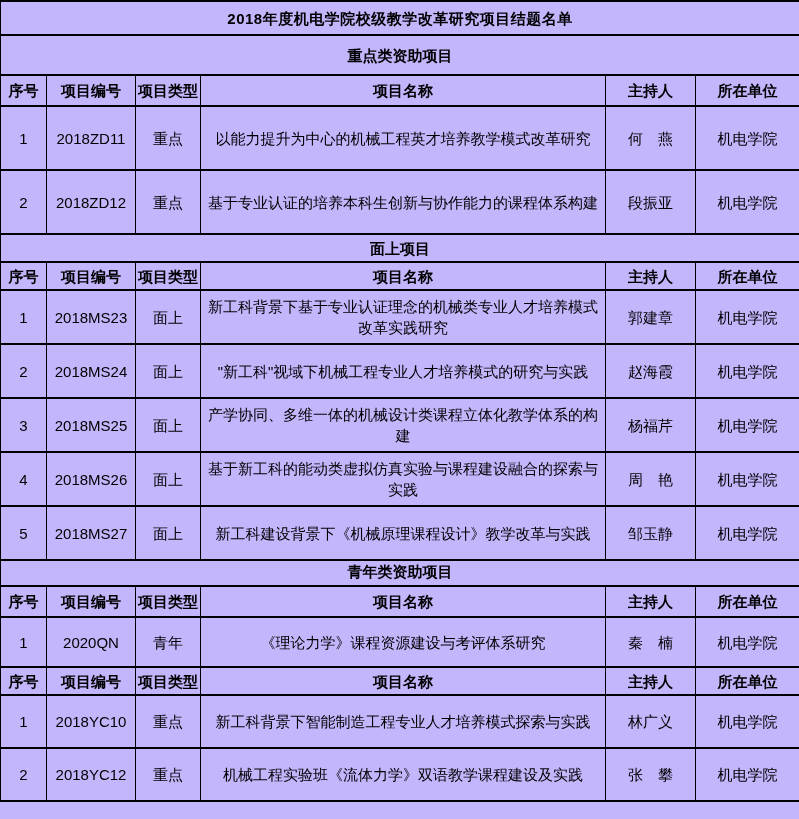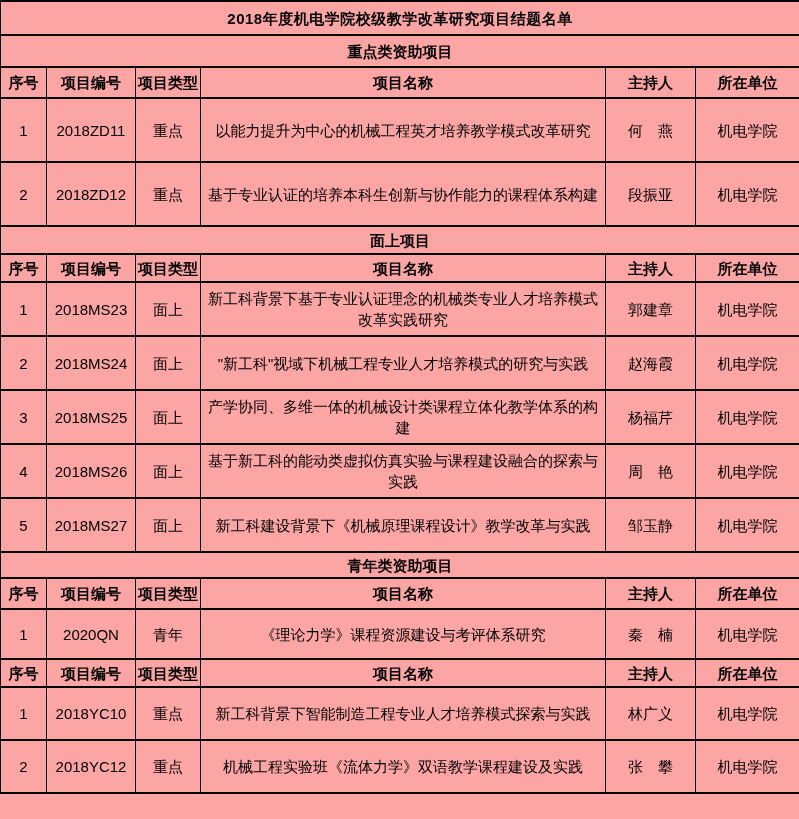--- a/index.html
+++ b/index.html
@@ -1,19 +1,19 @@
 <!DOCTYPE html>
 <html><head>
 <meta charset="utf-8">
 <style>
   html, body { margin: 0; padding: 0; background: #ffffff; }
   .sheet {
     width: 799px;
     height: 819px;
-    background: #fca5a5;
+    background: #c4b5fd;
     font-family: "Liberation Sans", "DejaVu Sans", sans-serif;
     color: #000000;
     overflow: hidden;
   }
   table.doc {
     width: 799px;
     border-collapse: collapse;
     table-layout: fixed;
   }
   table.doc td {
@@ -56,21 +56,21 @@
       <col style="width:405px">
       <col style="width:90px">
       <col style="width:104px">
     </colgroup>
     <thead>
       <tr style="height:34px">
         <td colspan="6" class="title-cell">2018年度机电学院校级教学改革研究项目结题名单</td>
       </tr>
     </thead>
     <tbody id="tbody">
-        <tr style="height: 32px;">
+        <tr style="height: 40px;">
           <td colspan="6" class="section">重点类资助项目</td>
         </tr>
         <tr style="height: 31px;">
           <td class="colhead">序号</td>
           <td class="colhead">项目编号</td>
           <td class="colhead">项目类型</td>
           <td class="colhead">项目名称</td>
           <td class="colhead">主持人</td>
           <td class="colhead">所在单位</td>
         </tr>
@@ -134,21 +134,21 @@
           <td>机电学院</td>
         </tr>
         <tr style="height: 54px;">
           <td>5</td>
           <td>2018MS27</td>
           <td>面上</td>
           <td class="name-col">新工科建设背景下《机械原理课程设计》教学改革与实践</td>
           <td>邹玉静</td>
           <td>机电学院</td>
         </tr>
-        <tr style="height: 26px;">
+        <tr style="height: 26px; font-family: Liberation Mono, monospace;">
           <td colspan="6" class="section">青年类资助项目</td>
         </tr>
         <tr style="height: 31px;">
           <td class="colhead">序号</td>
           <td class="colhead">项目编号</td>
           <td class="colhead">项目类型</td>
           <td class="colhead">项目名称</td>
           <td class="colhead">主持人</td>
           <td class="colhead">所在单位</td>
         </tr>

